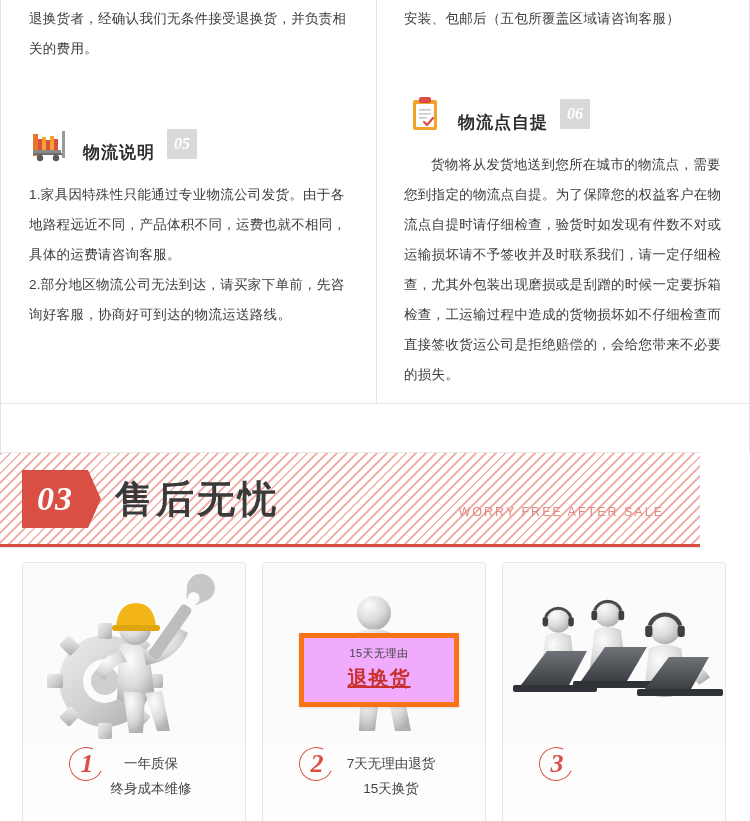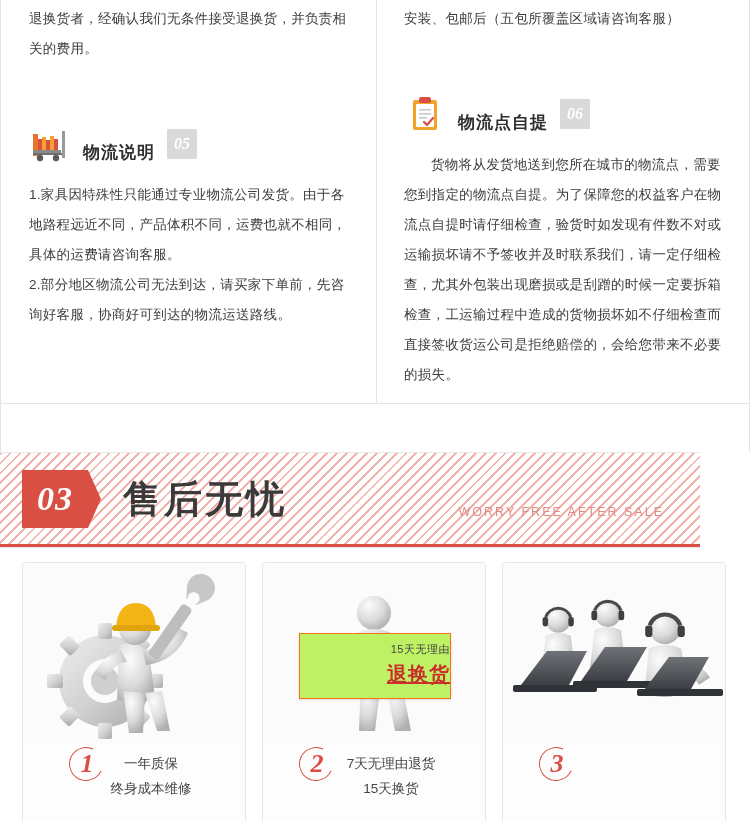--- a/index.html
+++ b/index.html
@@ -149,21 +149,21 @@
     letter-spacing: 1px;
   }
   .banner-num-tail {
     width: 0;
     height: 0;
     border-top: 29px solid transparent;
     border-bottom: 29px solid transparent;
     border-left: 13px solid #d94f44;
   }
   .banner-title {
-    margin-left: 22px;
+    margin-left: 14px;
     font-size: 38px;
     font-weight: bold;
     color: #3a3a3a;
     line-height: 58px;
     letter-spacing: 3px;
     font-family: "Liberation Sans", sans-serif;
   }
   .banner-sub {
     position: absolute;
     right: 36px;
@@ -250,24 +250,24 @@
     color: #444;
     line-height: 25px;
   }
   .card-lines .l1 { }
   .card-lines .l2 { }
   .card-3 .card-lines { margin-left: 30px; }
 
   
   .sign {
     position: absolute;
-    background: #bef264;
-    border: 1px solid #f97316;
+    background: #f0abfc;
+    border: 5px solid #f97316;
     box-shadow: 0 1px 2px rgba(0,0,0,.12);
-    text-align: right;
+    text-align: center;
   }
   .sign .t1 {
     font-size: 11px;
     color: #444;
     margin-top: 8px;
     letter-spacing: .5px;
   }
   .sign .t2 {
     font-size: 20px;
     font-weight: bold;

